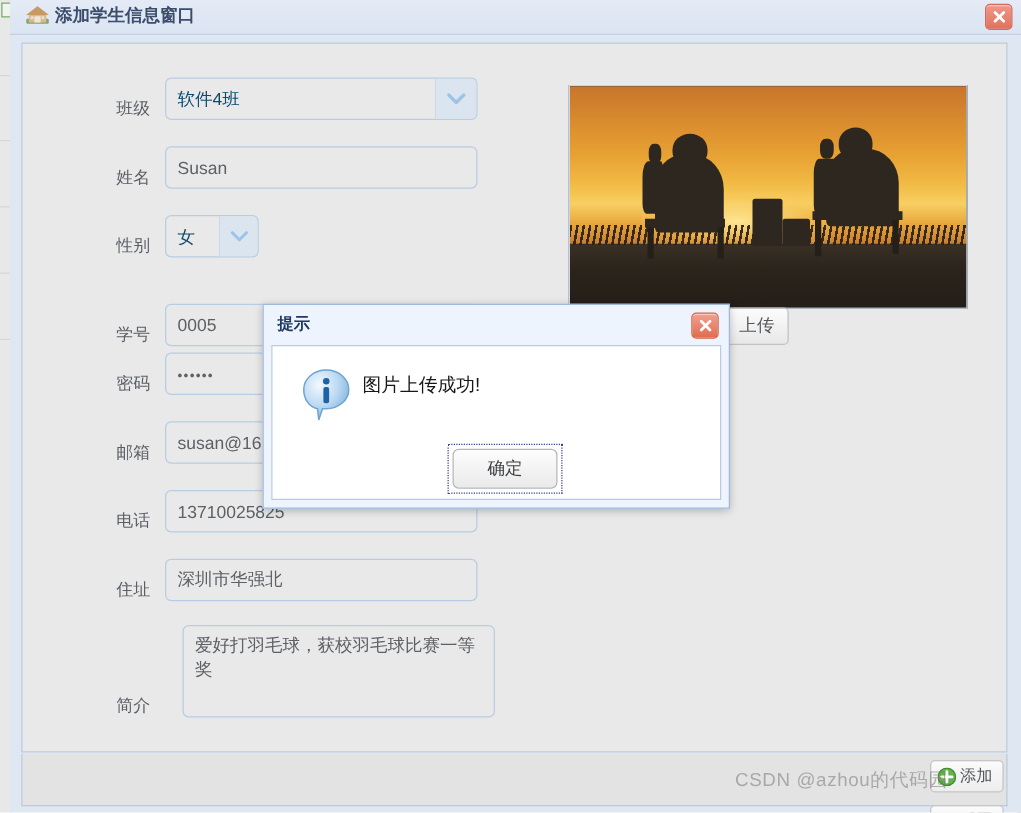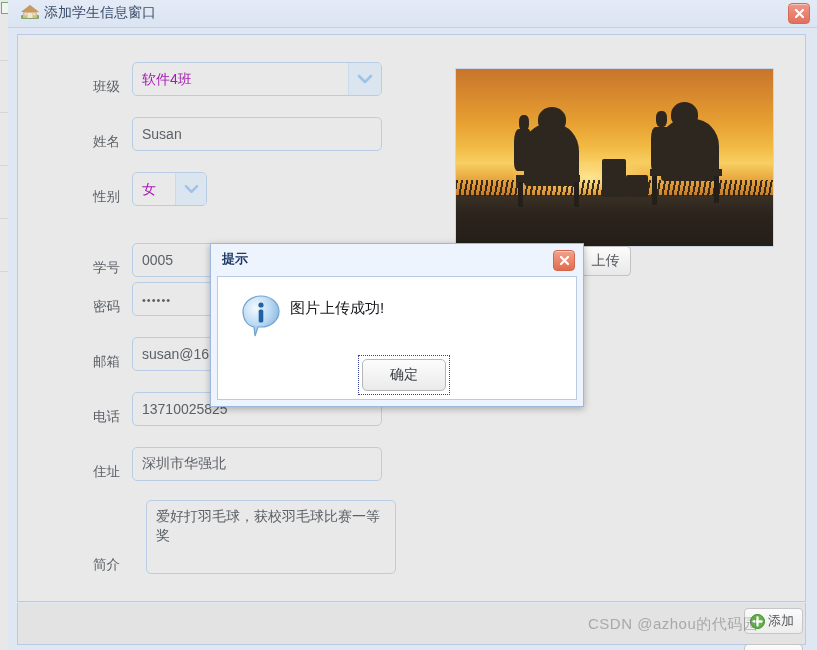--- a/index.html
+++ b/index.html
@@ -37,20 +37,21 @@
   .window {
     position: absolute; left: 8px; top: 0;
     width: 809px; height: 650px;
     background: #dfe7f3;
   }
   .win-titlebar {
     position: absolute; left: 0; top: 0;
     width: 809px; height: 27px;
     background: linear-gradient(to bottom, #e4ebf6 0%, #dbe4f2 100%);
     border-bottom: 1px solid #c3d0e5;
+    font-weight: bold;
   }
   .win-title-wrap {
     position: absolute; left: 12px; top: 3px;
     display: flex; align-items: center; gap: 4px;
   }
   .home-icon { width: 20px; height: 18px; display: block; }
   .win-title-text {
     font-size: 14px;
     color: #3c4d6b;
     line-height: 18px;
@@ -123,21 +124,21 @@
     box-sizing: border-box;
     background: #e9e9e9;
     border: 1px solid #b8cde4;
     border-radius: 5px;
     display: flex; align-items: center;
     cursor: pointer;
   }
   .select-wrap.w250 { width: 250px; }
   .select-wrap.w75 { width: 75px; }
   .select-text {
-    font-size: 14px; color: #a21caf;
+    font-size: 14px; color: #0c4a6e;
     padding-left: 9px;
     line-height: 32px;
     white-space: nowrap;
     overflow: hidden;
   }
   .select-btn {
     position: absolute; right: 0; top: 0;
     height: 32px; width: 32px;
     background: #dbe5f0;
     border-left: 1px solid #cadaec;

